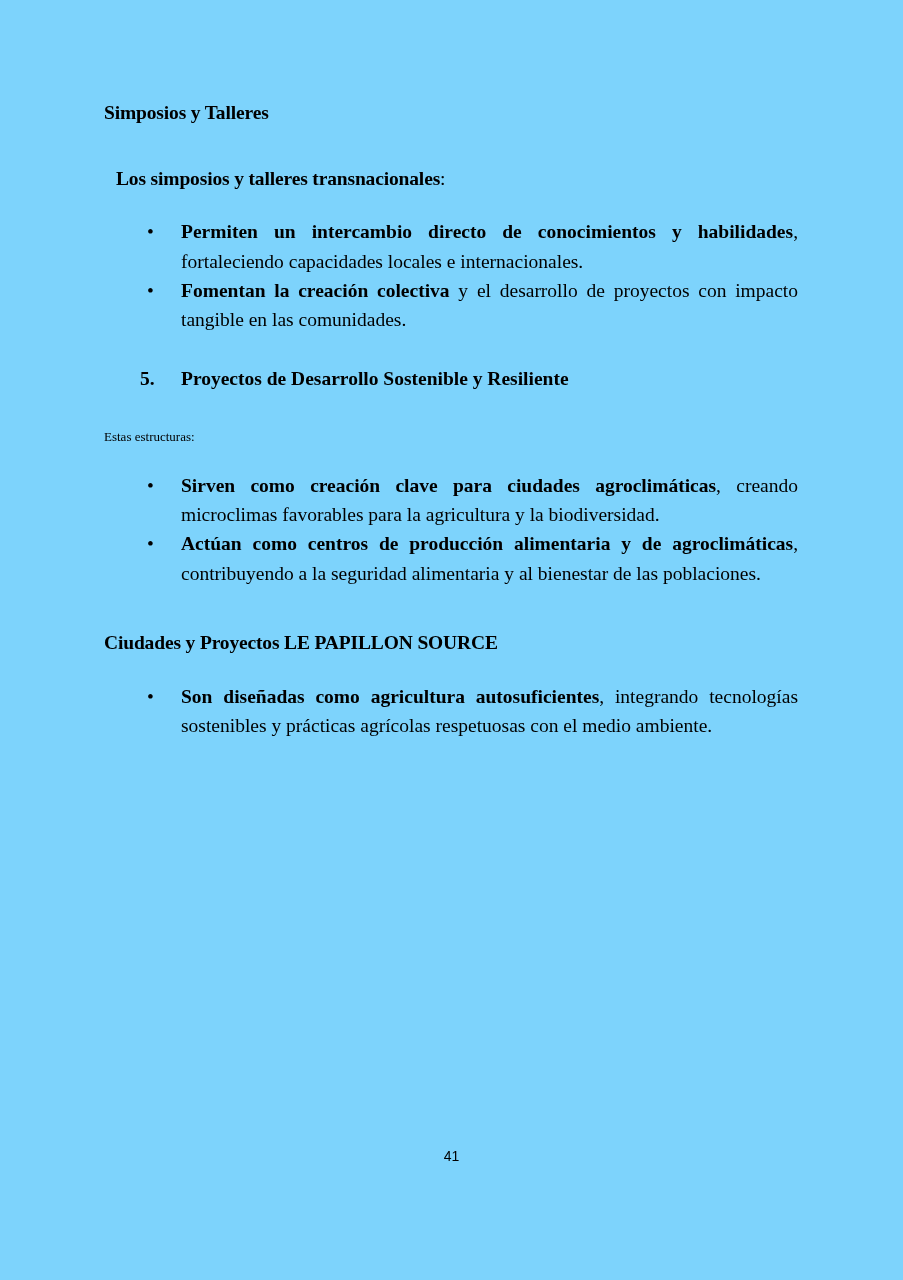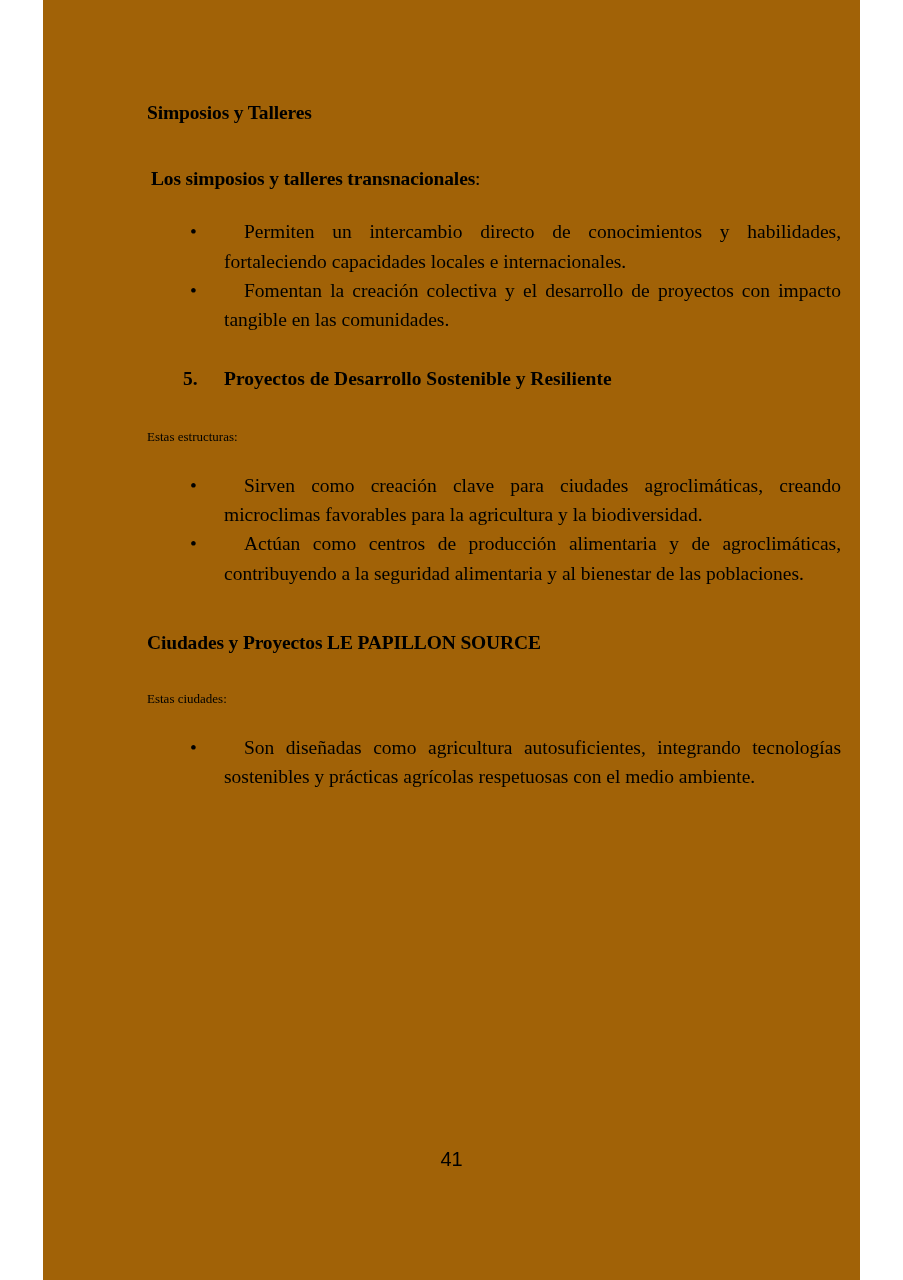--- a/index.html
+++ b/index.html
@@ -3,24 +3,24 @@
 <meta charset="utf-8">
 <style>
   html, body {
     margin: 0;
     padding: 0;
     background: #ffffff;
   }
 
   .page {
     position: relative;
-    width: 817px;
+    width: 903px;
     height: 1280px;
     margin: 0 auto;
-    background: #a16207;
+    background: #7dd3fc;
     overflow: hidden;
     color: #000000;
     font-family: "Liberation Serif", "DejaVu Serif", serif;
   }
 
   .content {
     position: absolute;
     left: 104px;
     top: 100px;
     width: 694px;
@@ -34,21 +34,21 @@
     margin: 0;
     letter-spacing: -0.15px;
     text-align: left;
   }
   .heading-gap-xl   { margin-top: 42px; }
 
   
   .lead {
     font-size: 19.5px;
     line-height: 1.32;
-    margin: 4px;
+    margin: 12px;
     margin-top: 40px;
     text-align: left;
   }
   .lead .b {
     font-weight: bold;
     letter-spacing: -0.15px;
   }
   .lead .tail {
     font-weight: normal;
   }
@@ -82,22 +82,21 @@
 
   .bullet-item .marker {
     position: absolute;
     left: 43px;
     top: 0;
     font-size: 19.5px;
     line-height: 1.50;
   }
 
   .bullet-item .b {
-    font-weight: normal;
-    margin-left: 20px;
+    font-weight: bold;
   }
 
   
   .numbered {
     position: relative;
     padding-left: 77px;
     font-size: 19.5px;
     line-height: 1.50;
     font-weight: bold;
     text-align: justify;
@@ -115,21 +114,21 @@
   }
 
   
   .page-number {
     position: absolute;
     left: 0;
     right: 0;
     top: 1148px;
     text-align: center;
     font-family: "Liberation Sans", "DejaVu Sans", sans-serif;
-    font-size: 20px;
+    font-size: 14px;
     color: #000000;
   }
 </style>
 </head>
 <body>
 
 <div class="page">
 
   <div class="content">
 
@@ -165,21 +164,20 @@
       </li>
 
       <li class="bullet-item">
         <span class="marker">•</span><span class="b">Actúan como centros de producción alimentaria y de agroclimáticas</span><span>, contribuyendo a la seguridad alimentaria y al bienestar de las poblaciones.</span>
       </li>
 
     </ul>
 
     <p class="heading heading-gap-xl">Ciudades y Proyectos LE PAPILLON SOURCE</p>
 
-    <p class="body-par">Estas ciudades:</p>
 
     <ul class="bullets">
 
       <li class="bullet-item">
         <span class="marker">•</span><span class="b">Son diseñadas como agricultura autosuficientes</span><span>, integrando tecnologías sostenibles y prácticas agrícolas respetuosas con el medio ambiente.</span>
       </li>
 
     </ul>
 
   </div>

